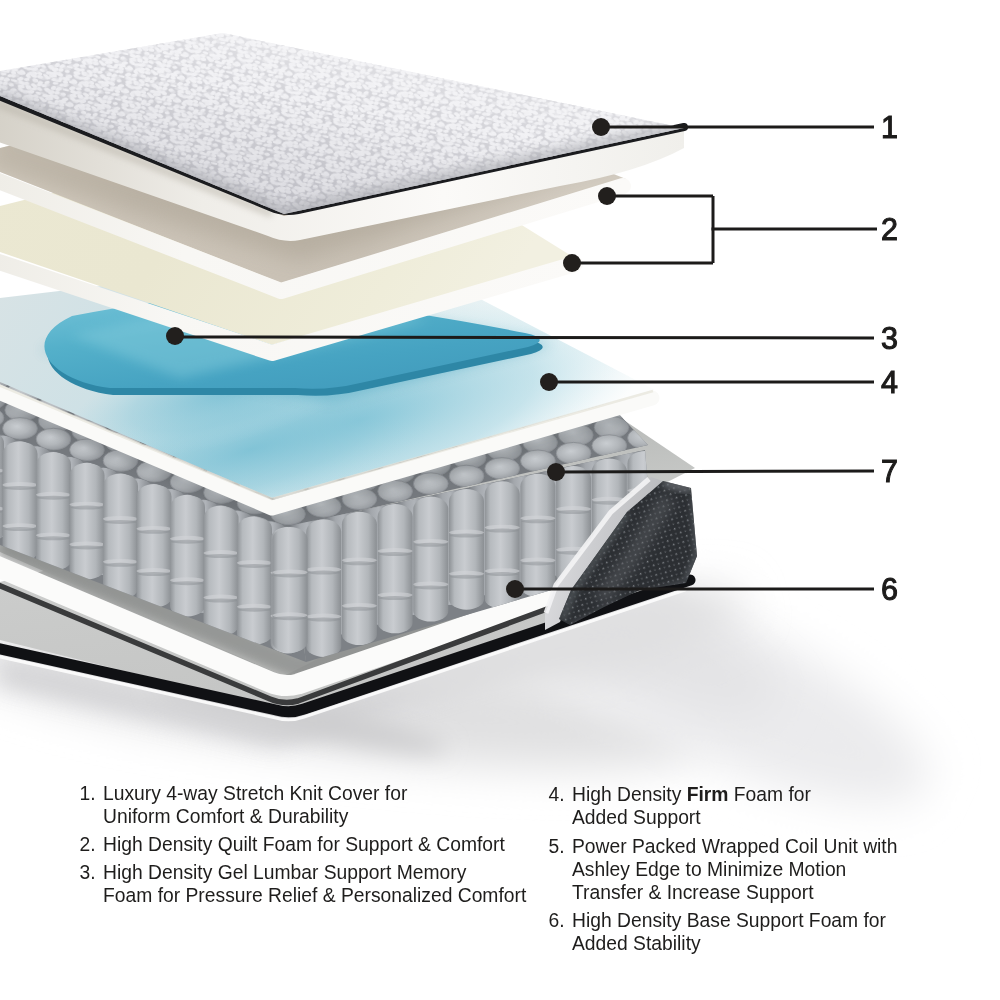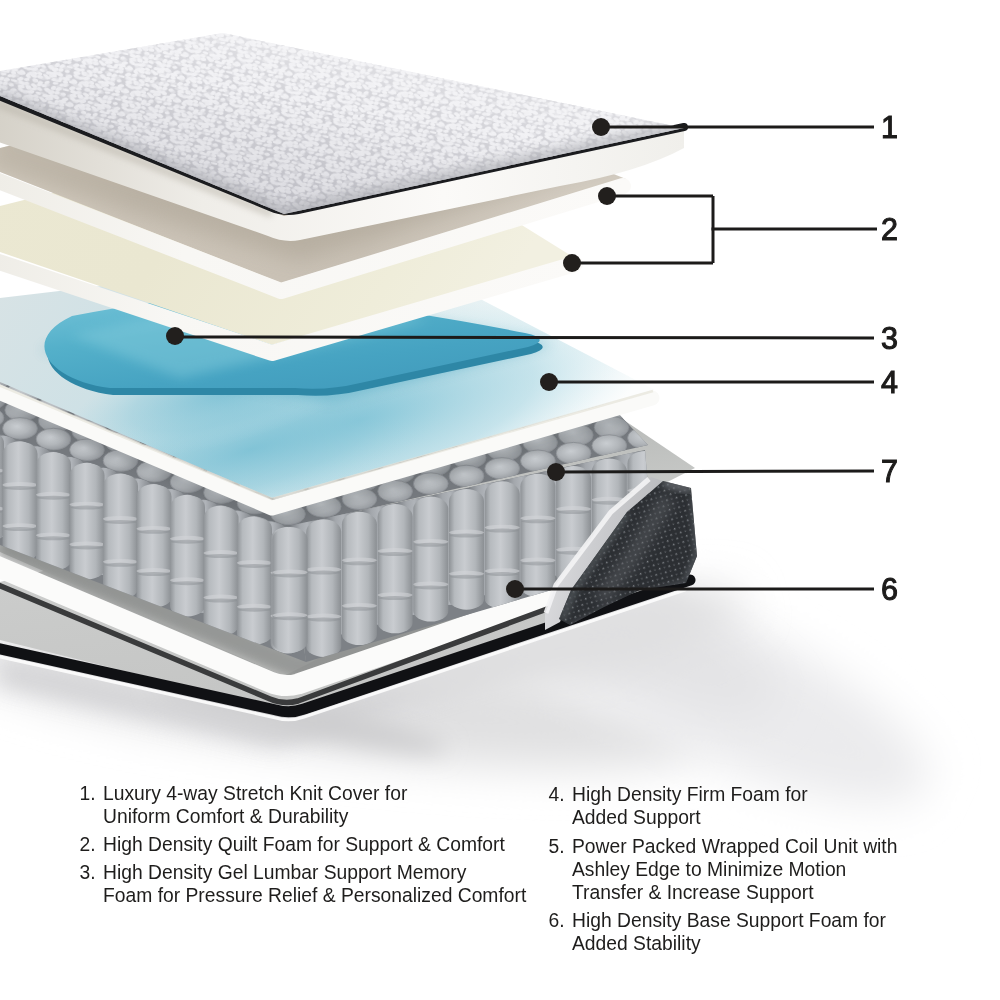--- a/index.html
+++ b/index.html
@@ -1,17 +1,17 @@
 <!DOCTYPE html>
 <html><head><meta charset="utf-8"><style>
 html,body{margin:0;padding:0;background:#ffffff;width:1000px;height:1000px;overflow:hidden}
 #wrap{position:relative;width:1000px;height:1000px;font-family:"Liberation Sans",sans-serif}
 .it{position:absolute;font-size:19.3px;line-height:23px;color:#1e1d1c}
 .it .n{position:absolute;right:100%;margin-right:7.5px;white-space:nowrap}
-b{font-weight:normal}
+b{font-weight:bold}
 </style></head><body>
 <div id="wrap">
 <svg width="1000" height="1000" viewBox="0 0 1000 1000">
 <defs>
 <filter id="b25" x="-60%" y="-60%" width="220%" height="220%">
           <feGaussianBlur stdDeviation="22"></feGaussianBlur>
         </filter>
 <filter id="b12" x="-60%" y="-60%" width="220%" height="220%">
           <feGaussianBlur stdDeviation="11"></feGaussianBlur>
         </filter>

